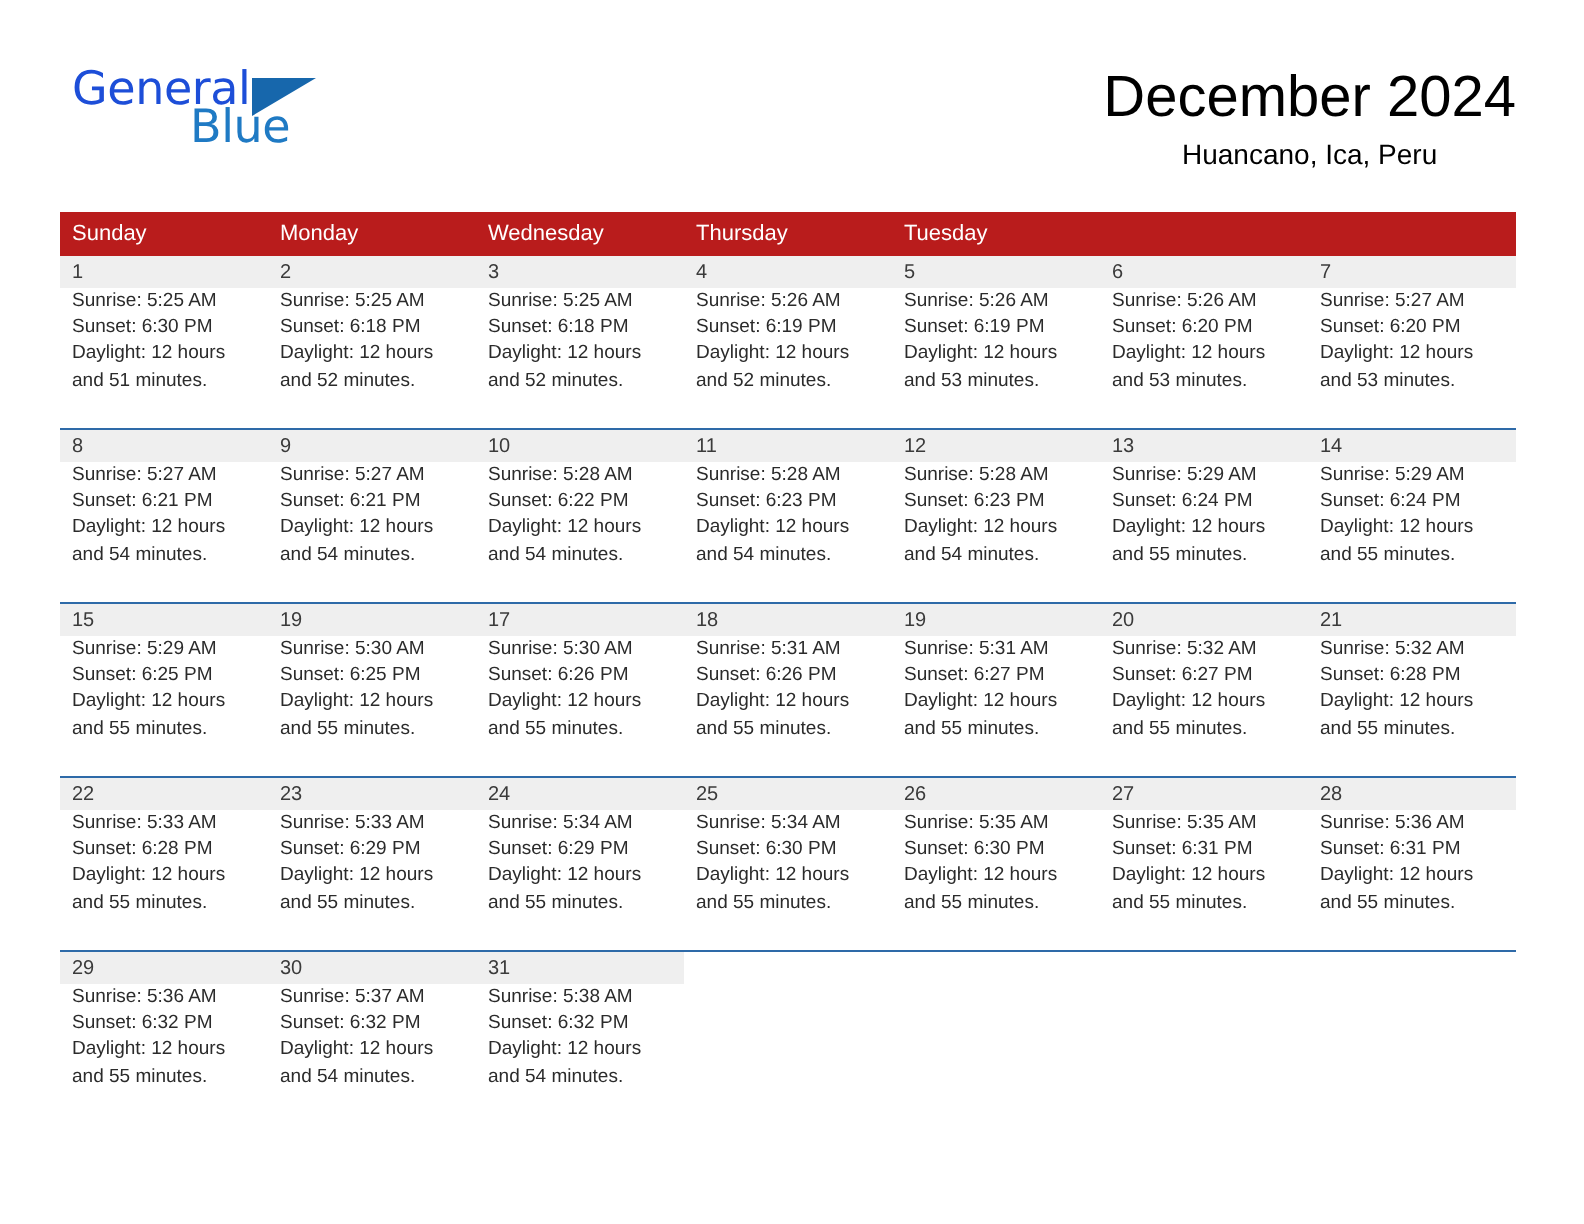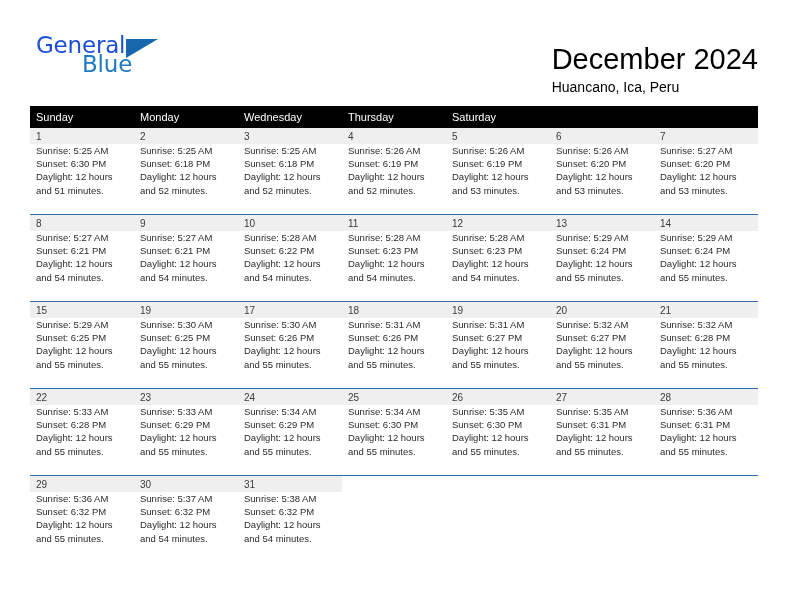--- a/index.html
+++ b/index.html
@@ -42,42 +42,42 @@
     position: absolute;
     left: 0;
     top: 0;
     font-size: 23px;
     letter-spacing: -0.2px;
     color: #1d4ed8;
     font-family: "DejaVu Sans", sans-serif;
   }
   .brand-blue {
     position: absolute;
-    left: 46px;
+    left: 59px;
     top: 19px;
     font-size: 23px;
     letter-spacing: -0.2px;
     color: #1f7ac4;
     font-family: "DejaVu Sans", sans-serif;
   }
   .brand-triangle {
     position: absolute;
     left: 90px;
     top: 7px;
     width: 0;
     height: 0;
     border-left: 32px solid #1767ac;
     border-bottom: 19px solid transparent;
   }
 
   .title-block {
     position: absolute;
     right: 0;
-    top: 14px;
-    text-align: left;
+    top: 4px;
+    text-align: center;
   }
   .cal-title {
     font-size: 29px;
     color: #000000;
     line-height: 34px;
     white-space: nowrap;
     font-family: "Liberation Sans", sans-serif;
   }
   .cal-subtitle {
     font-size: 14px;
@@ -92,21 +92,21 @@
   .calendar {
     position: absolute;
     left: 30px;
     top: 106px;
     width: 728px;
   }
 
   .weekdays {
     display: flex;
     width: 728px;
-    background: #000000;
+    background: #b91c1c;
   }
   .weekday {
     width: 104px;
     box-sizing: border-box;
     padding: 4px 0 4px 6px;
     color: #ffffff;
     font-size: 11px;
     line-height: 14px;
     white-space: nowrap;
   }
@@ -168,21 +168,21 @@
     </div>
 
   </div>
 
   <div class="calendar">
     <div class="weekdays" id="weekday-row">
         <div class="weekday">Sunday</div>
         <div class="weekday">Monday</div>
         <div class="weekday">Wednesday</div>
         <div class="weekday">Thursday</div>
-        <div class="weekday">Saturday</div>
+        <div class="weekday">Tuesday</div>
       </div>
     <div id="weeks-container">
         <div class="week">
           <div class="day">
             <div class="day-num-band">1</div>
             <div class="day-body">
               <div class="day-line">Sunrise: 5:25 AM</div>
               <div class="day-line">Sunset: 6:30 PM</div>
               <div class="day-line">Daylight: 12 hours</div>
               <div class="day-line">and 51 minutes.</div>

